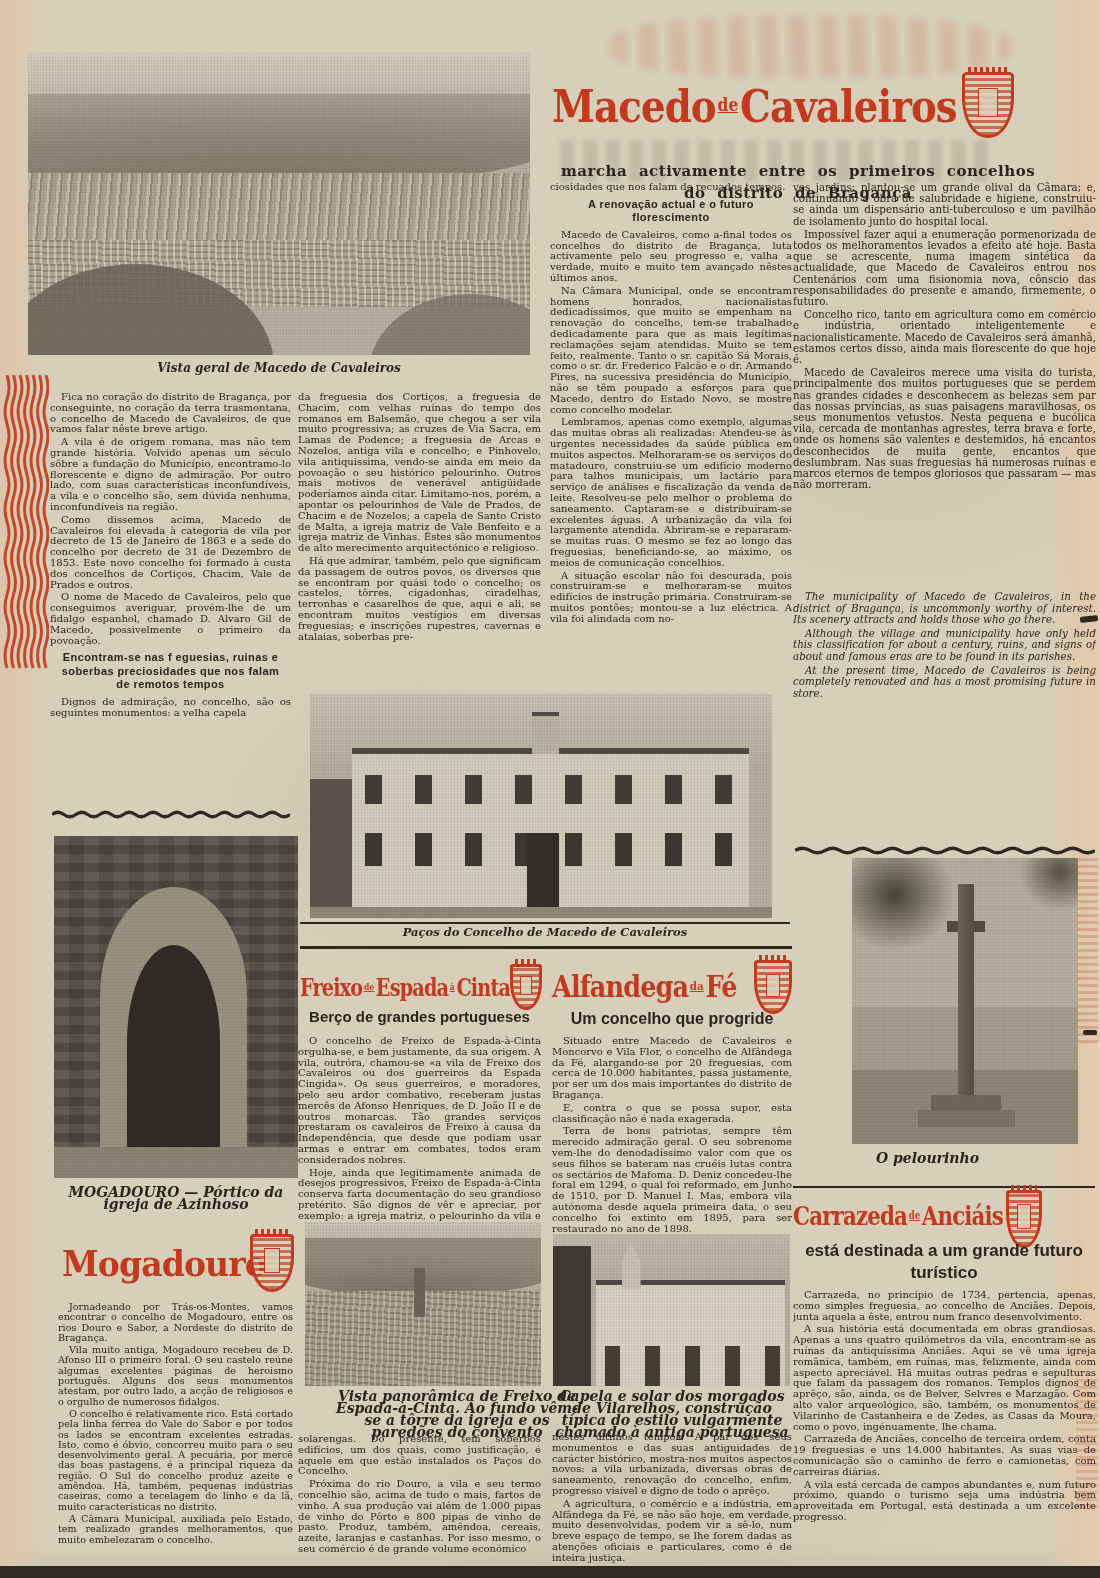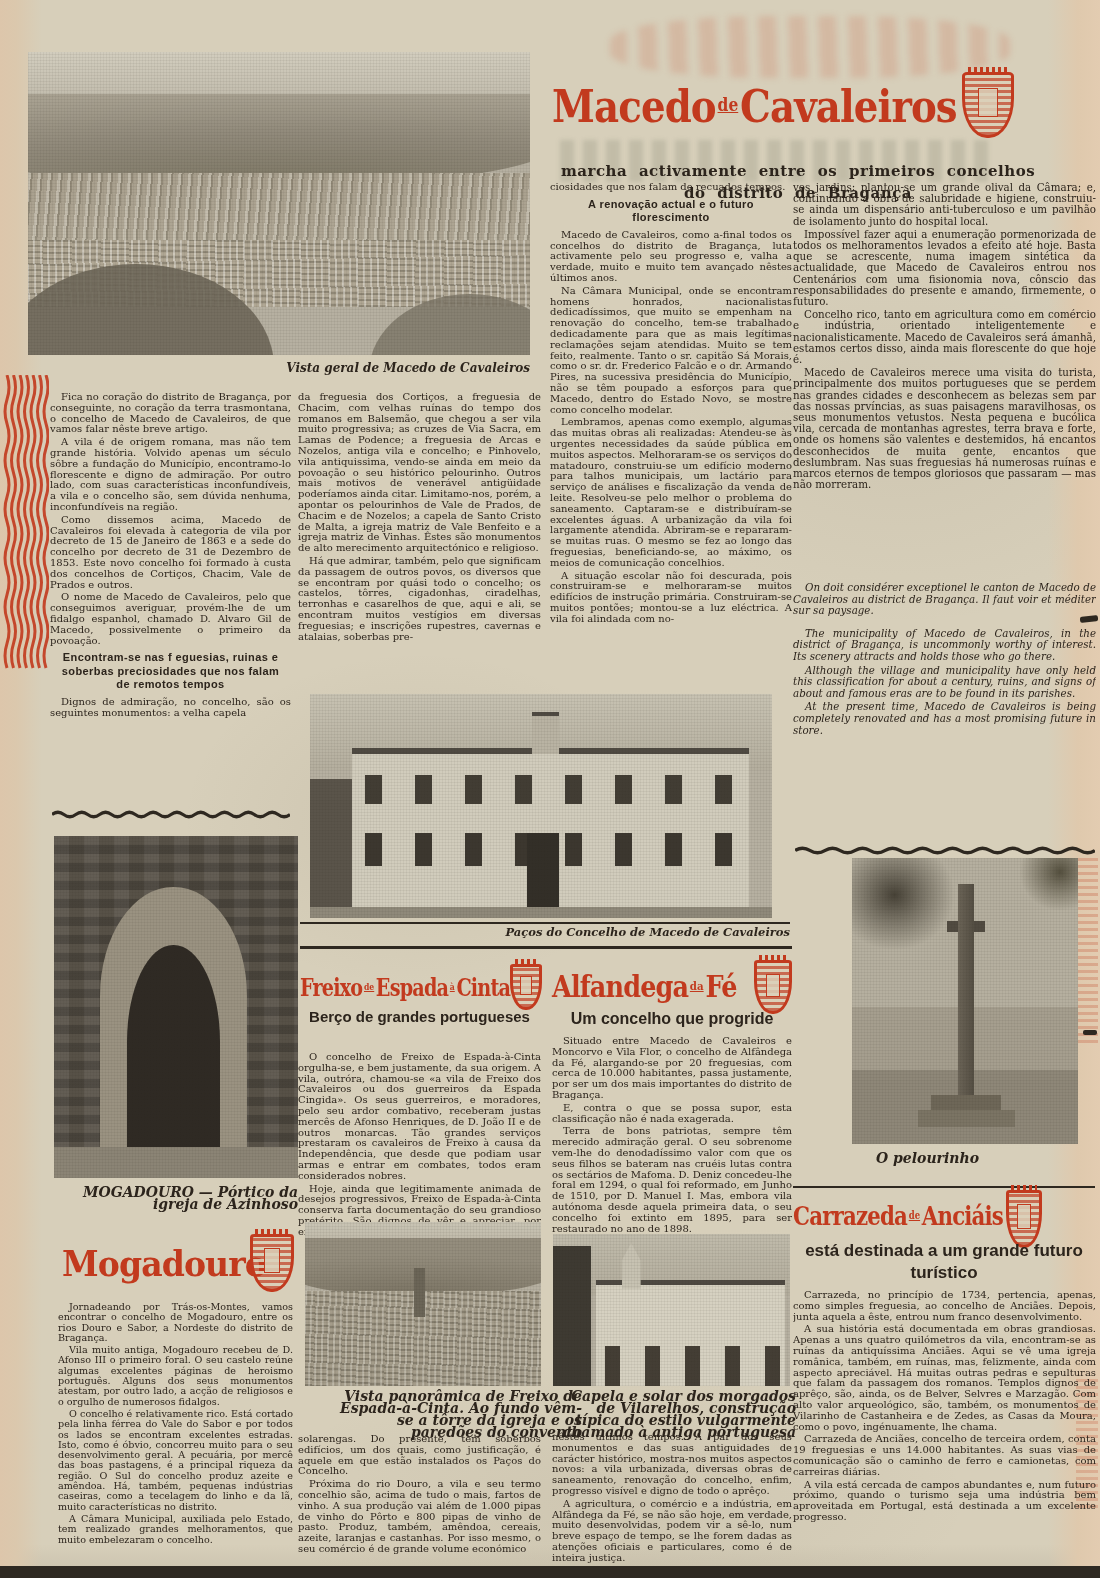--- a/index.html
+++ b/index.html
@@ -14,21 +14,21 @@
       radial-gradient(ellipse 500px 200px at 620px 1500px,rgba(115,105,85,.09),transparent 70%),
       linear-gradient(0deg,rgba(75,65,50,.10),rgba(75,65,50,0) 34px);}
   .abs{position:absolute;z-index:1;}
   .ghost{position:absolute;z-index:0;pointer-events:none;}
   
   .col{font-size:10px;line-height:10.8px;text-align:justify;overflow:hidden;}
   .col p{margin:0 0 2px;text-indent:11px;}
   .col p.cont{text-indent:0;}
   .subhead{font-family:"Liberation Sans",sans-serif;font-weight:700;font-size:11px;line-height:13.5px;
     text-align:center;margin:5px 4px 5px;letter-spacing:.4px;}
-  .caption{font-style:italic;font-weight:700;font-size:11px;line-height:13px;text-align:right;}
+  .caption{font-style:italic;font-weight:700;font-size:11px;line-height:13px;text-align:center;}
   .caption.sm{font-size:14px;line-height:12px;}
   .foreign{font-style:italic;}
   .foreign p{text-indent:12px;margin:0 0 2px;}
   .gap{height:9px;}
   
   .gothic{font-family:"DejaVu Serif",serif;font-weight:700;color:#c23a1e;white-space:nowrap;
     margin:0;transform-origin:0 50%;letter-spacing:-1px;}
   .gs{font-size:.40em;text-decoration:underline;vertical-align:.6em;margin:0 2px;letter-spacing:0;}
   .crest{display:block;border:3px solid #c23a1e;border-radius:10% 10% 48% 48%/6% 6% 60% 60%;
     background:repeating-linear-gradient(0deg,rgba(194,58,30,.68) 0 3px,rgba(219,208,184,.92) 3px 6px);
@@ -159,21 +159,20 @@
     <h3 class="subhead">Encontram-se nas f eguesias, ruinas e soberbas preciosidades que nos falam de remotos tempos</h3>
     <p>Dignos de admiração, no concelho, são os seguintes monumentos: a velha capela</p>
   </section>
 
   <section class="abs col" style="left:298px;top:392px;width:243px;height:300px;">
     <p class="cont">da freguesia dos Cortiços, a freguesia de Chacim, com velhas ruínas do tempo dos romanos em Balsemão, que chegou a ser vila muito progressiva; as cruzes de Via Sacra, em Lamas de Podence; a freguesia de Arcas e Nozelos, antiga vila e concelho; e Pinhovelo, vila antiquissima, vendo-se ainda em meio da povoação o seu histórico pelourinho. Outros mais motivos de venerável antigüidade poderíamos ainda citar. Limitamo-nos, porém, a apontar os pelourinhos de Vale de Prados, de Chacim e de Nozelos; a capela de Santo Cristo de Malta, a igreja matriz de Vale Benfeito e a igreja matriz de Vinhas. Êstes são monumentos de alto merecimento arquitectónico e religioso.</p>
     <p>Há que admirar, também, pelo que significam da passagem de outros povos, os diversos que se encontram por quási todo o concelho; os castelos, tôrres, cigadonhas, ciradelhas, terronhas e casarelhos de que, aqui e ali, se encontram muitos vestígios em diversas freguesias; e inscrições rupestres, cavernas e atalaias, soberbas pre-</p>
   </section>
 
   <section class="abs col foreign" style="left:793px;top:582px;width:303px;height:262px;font-size:10.3px;line-height:11.6px;">
-    <p>On doit considérer exceptionel le canton de Macedo de Cavaleiros au district de Bragança. Il faut voir et méditer sur sa paysage.</p>
     <div class="gap"></div>
     <p>The municipality of Macedo de Cavaleiros, in the district of Bragança, is uncommonly worthy of interest. Its scenery attracts and holds those who go there.</p>
     <p>Although the village and municipality have only held this classification for about a century, ruins, and signs of about and famous eras are to be found in its parishes.</p>
     <p>At the present time, Macedo de Cavaleiros is being completely renovated and has a most promising future in store.</p>
   </section>
 
   <svg class="abs" style="left:52px;top:810px;width:238px;height:9px;" viewBox="0 0 240 9" preserveAspectRatio="none">
     <path d="M0 4.5 Q6 0 12 4.5 T24 4.5 T36 4.5 T48 4.5 T60 4.5 T72 4.5 T84 4.5 T96 4.5 T108 4.5 T120 4.5 T132 4.5 T144 4.5 T156 4.5 T168 4.5 T180 4.5 T192 4.5 T204 4.5 T216 4.5 T228 4.5 T240 4.5" fill="none" stroke="#2e2820" stroke-width="3.2"></path>
   </svg>
   <svg class="abs" style="left:795px;top:846px;width:300px;height:9px;" viewBox="0 0 240 9" preserveAspectRatio="none">
@@ -215,21 +214,21 @@
   <div class="abs caption sm" style="left:876px;top:1152px;width:200px;text-align:left;">O pelourinho</div>
 
   <h2 class="abs gothic" style="left:300px;top:970px;font-size:24px;line-height:34px;transform:scaleX(.8);"><span>Freixo</span><span class="gs">de</span><span>Espada</span><span class="gs">à</span><span>Cinta</span></h2>
   <span class="crest" style="left:510px;top:964px;width:26px;height:40px;"></span>
   <div class="abs sec-sub" style="left:298px;top:1008px;width:243px;font-size:15px;">Berço de grandes portugueses</div>
 
   <h2 class="abs gothic" style="left:552px;top:966px;font-size:29px;line-height:40px;transform:scaleX(.88);"><span>Alfandega</span><span class="gs">da</span><span>Fé</span></h2>
   <span class="crest" style="left:754px;top:960px;width:32px;height:48px;"></span>
   <div class="abs sec-sub" style="left:552px;top:1010px;width:240px;font-size:16px;">Um concelho que progride</div>
 
-  <section class="abs col" style="left:298px;top:1036px;width:243px;height:186px;margin-top:16px;">
+  <section class="abs col" style="left:298px;top:1036px;width:243px;height:186px;">
     <p>O concelho de Freixo de Espada-à-Cinta orgulha-se, e bem justamente, da sua origem. A vila, outróra, chamou-se «a vila de Freixo dos Cavaleiros ou dos guerreiros da Espada Cingida». Os seus guerreiros, e moradores, pelo seu ardor combativo, receberam justas mercês de Afonso Henriques, de D. João II e de outros monarcas. Tão grandes serviços prestaram os cavaleiros de Freixo à causa da Independência, que desde que podiam usar armas e entrar em combates, todos eram considerados nobres.</p>
     <p>Hoje, ainda que legitimamente animada de desejos progressivos, Freixo de Espada-à-Cinta conserva farta documentação do seu grandioso pretérito. São dignos de vêr e apreciar, por exemplo: a igreja matriz, o pelourinho da vila e algumas das suas casas</p>
   </section>
 
   <section class="abs col" style="left:552px;top:1036px;width:240px;height:196px;">
     <p>Situado entre Macedo de Cavaleiros e Moncorvo e Vila Flor, o concelho de Alfândega da Fé, alargando-se por 20 freguesias, com cerca de 10.000 habitantes, passa justamente, por ser um dos mais importantes do distrito de Bragança.</p>
     <p>E, contra o que se possa supor, esta classificação não é nada exagerada.</p>
     <p>Terra de bons patriotas, sempre têm merecido admiração geral. O seu sobrenome vem-lhe do denodadíssimo valor com que os seus filhos se bateram nas cruéis lutas contra os sectários de Mafoma. D. Deniz concedeu-lhe foral em 1294, o qual foi reformado, em Junho de 1510, por D. Manuel I. Mas, embora vila autónoma desde aquela primeira data, o seu concelho foi extinto em 1895, para ser restaurado no ano de 1898.</p>
 
   </section>

